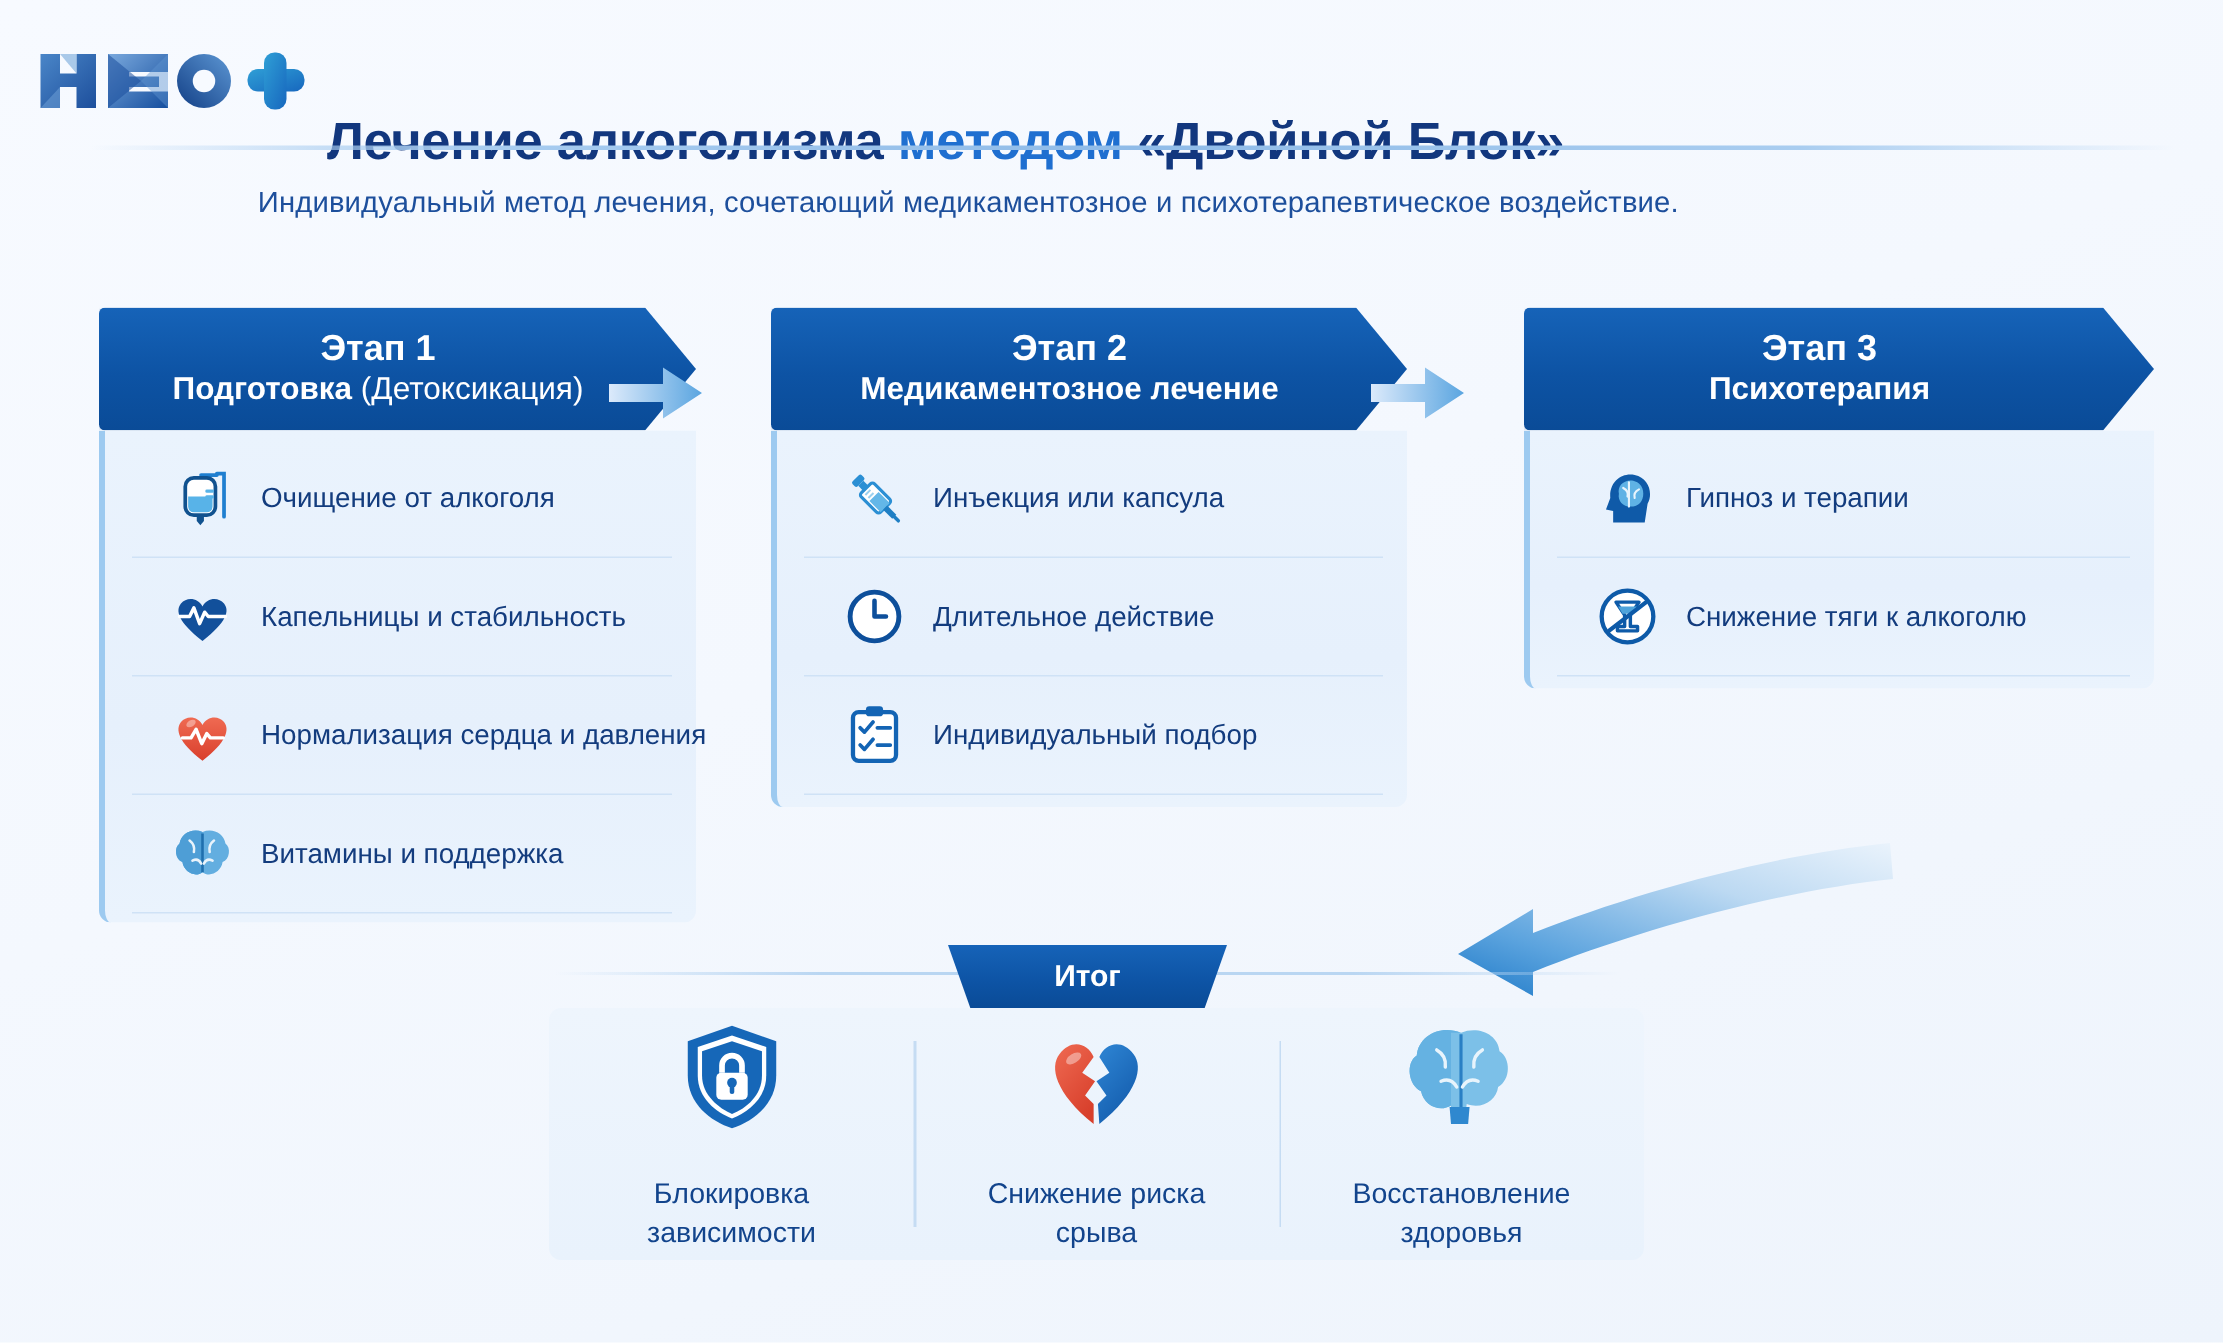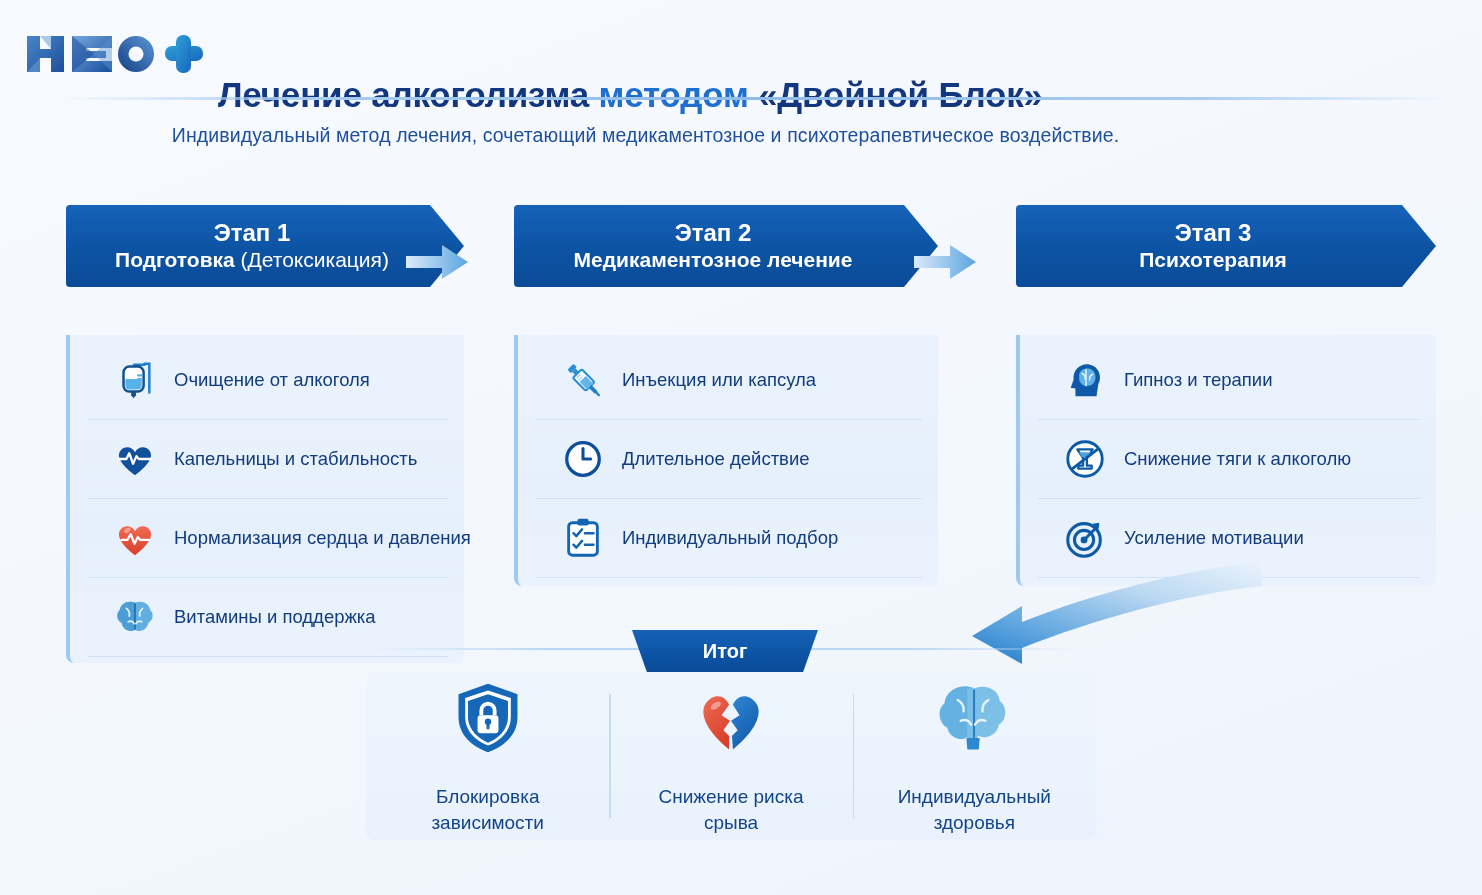--- a/index.html
+++ b/index.html
@@ -50,21 +50,20 @@
   .stage-head .n { font-size:24px; font-weight:bold; line-height:1.12; }
   .stage-head .sub { font-size:21px; font-weight:bold; line-height:1.15; margin-top:1px; }
   .stage-head .sub .light { font-weight:normal; }
 
   .stage-body {
     position:relative;
     background:linear-gradient(180deg,#eaf3fd 0%,#e6f0fc 60%,#eaf3fd 100%);
     border-left:4px solid #9dcaf0;
     border-radius:0 0 8px 8px;
     padding:6px 16px 8px 18px;
-    margin-top:48px;
   }
   .stage-1 .stage-body { padding-bottom:6px; }
 
   .item {
     display:flex; align-items:center; gap:16px;
     height:79px; border-bottom:1.5px solid #cfe2f6;
     padding-left:24px;
   }
   .item .ico { width:46px; height:46px; flex:0 0 46px; display:flex; align-items:center; justify-content:center; }
   .item .lbl { font-size:18.5px; color:#133c7e; white-space:nowrap; }
@@ -333,32 +332,20 @@
         <svg viewBox="0 0 46 46" width="44" height="44">
           <circle cx="23" cy="23" r="18" fill="#fff" stroke="#0d5aa8" stroke-width="3"></circle>
           <path d="M15 13 h16 l-6 9 v8 h5 v3 h-14 v-3 h5 v-8 z" fill="#fff" stroke="#0d5aa8" stroke-width="2.4" stroke-linejoin="round"></path>
           <path d="M16.5 16 h13 l-3 5 h-7 z" fill="#4ea3db"></path>
           <path d="M10 33 L36 13" stroke="#0d5aa8" stroke-width="3" stroke-linecap="round"></path>
         </svg>
       </span>
       <span class="lbl">Снижение тяги к алкоголю</span>
     </div>
 
-    <div class="item">
-      <span class="ico">
-        <svg viewBox="0 0 46 46" width="44" height="44">
-          <circle cx="22" cy="25" r="17" fill="none" stroke="#0d5aa8" stroke-width="3.2"></circle>
-          <circle cx="22" cy="25" r="10" fill="none" stroke="#0d5aa8" stroke-width="3.2"></circle>
-          <circle cx="22" cy="25" r="3.6" fill="#0d5aa8"></circle>
-          <path d="M22 25 L36 11" stroke="#0d5aa8" stroke-width="3" stroke-linecap="round"></path>
-          <path d="M31 8 l7 -1 l-1 7 l-4 -2 z" fill="#0d5aa8"></path>
-        </svg>
-      </span>
-      <span class="lbl">Усиление мотивации</span>
-    </div>
 
   </div>
 </div>
 
 <div class="curve">
   <svg viewBox="0 0 310 130" width="310" height="130">
     <defs>
       <linearGradient id="curveg" x1="1" y1="0" x2="0" y2="1">
         <stop offset="0" stop-color="#eaf3fc"></stop>
         <stop offset="0.35" stop-color="#bcd9f2"></stop>
@@ -421,18 +408,18 @@
     <span class="ico">
       <svg viewBox="0 0 82 82" width="78" height="78">
         <path d="M41 10 C27 4 11 12 10 26 C2 31 4 47 13 51 c2 10 13 15 21 10 l0 8 h10 l1 -9 c11 4 21 -3 22 -12 c9 -5 9 -20 1 -25 C67 11 53 5 41 10 z" fill="#7cc0e8"></path>
         <path d="M41 10 C27 4 11 12 10 26 C2 31 4 47 13 51 c2 10 13 15 21 10 V10 z" fill="#65b2e2"></path>
         <path d="M41 11 v58" stroke="#2a7fc4" stroke-width="2.2" fill="none"></path>
         <path d="M24 22 q7 4 6 12 M27 44 q7 -3 11 4 M56 22 q-7 4 -6 12 M53 44 q-7 -3 -11 4" stroke="#e8f4fc" stroke-width="2.4" fill="none" stroke-linecap="round"></path>
         <path d="M33 62 h14 l-1 12 h-12 z" fill="#2f88cf"></path>
       </svg>
     </span>
     <span class="lbl">
-      <span>Индивидуальный</span><br>
+      <span>Восстановление</span><br>
       <span>здоровья</span>
     </span>
   </div>
 
 </div>
 
 </body></html>

